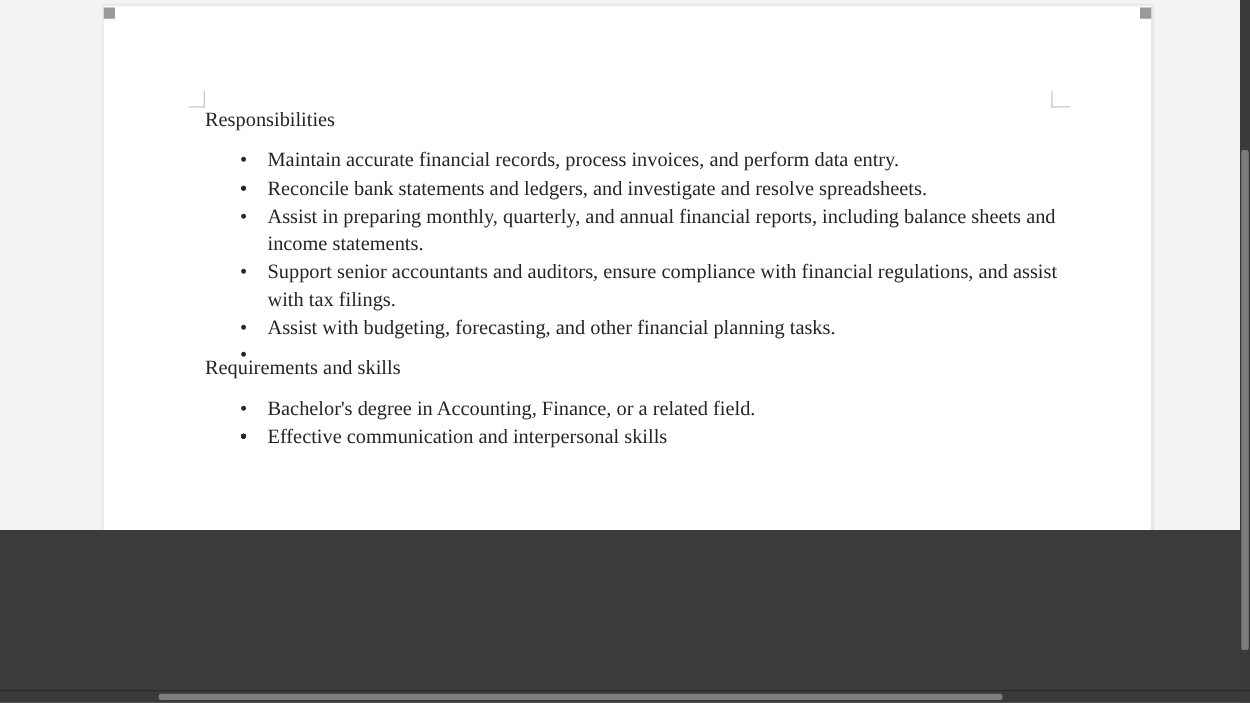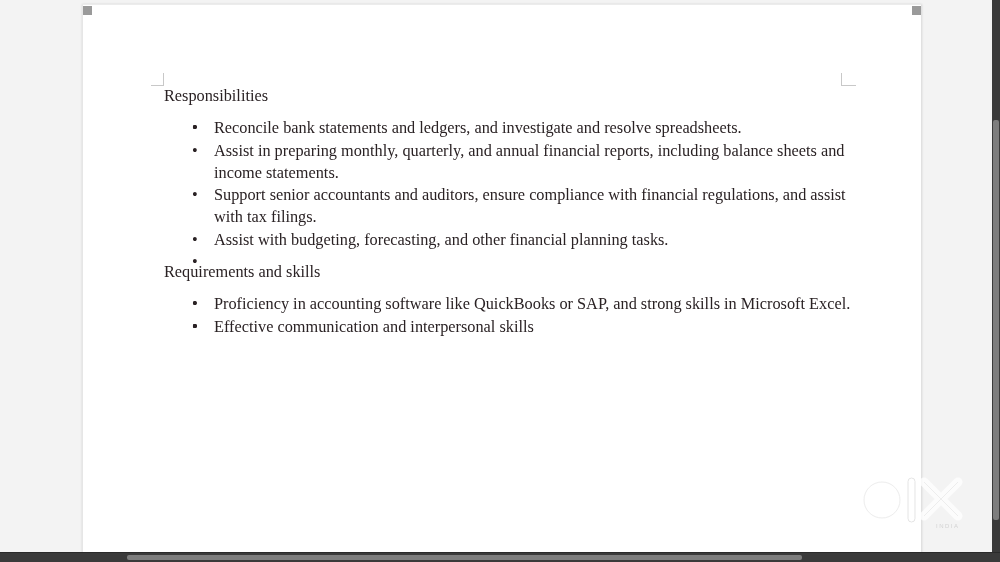--- a/index.html
+++ b/index.html
@@ -3,21 +3,21 @@
   <meta charset="utf-8">
   <style>
     * { margin: 0; padding: 0; box-sizing: border-box; }
     html, body {
       width: 1000px; height: 562px; overflow: hidden;
       background: #3b3b3b;
       font-family: "Liberation Serif", serif;
     }
     .viewport {
       position: absolute; left: 0; top: 0;
-      width: 992px; height: 552px;
+      width: 992px; height: 424px;
       background: #f3f3f3;
       overflow: hidden;
     }
     .page {
       position: absolute;
       left: 82px; top: 4px;
       width: 840px; height: 560px;
       background: #ffffff;
       box-shadow: 0 0 2px rgba(0,0,0,0.12);
       border-left: 1px solid #e6e6e6;
@@ -104,33 +104,33 @@
 <div class="viewport">
   <div class="page">
     <div class="corner-handle tl"></div>
     <div class="corner-handle tr"></div>
     <div class="margin-mark left"></div>
     <div class="margin-mark right"></div>
 
     <div class="content">
       <span class="heading">Responsibilities</span>
       <ul class="bullets">
-        <li><span class="bullet">•</span></li>
+        <li><span class="bullet">•</span><span>Maintain accurate financial records, process invoices, and perform data entry.</span></li>
         <li><span class="bullet">•</span></li>
         <li><span class="bullet">•</span><span>Reconcile bank statements and ledgers, and investigate and resolve spreadsheets.</span></li>
         <li><span class="bullet">•</span><span>Assist in preparing monthly, quarterly, and annual financial reports, including balance sheets and income statements.</span></li>
         <li><span class="bullet">•</span><span>Support senior accountants and auditors, ensure compliance with financial regulations, and assist with tax filings.</span></li>
         <li><span class="bullet">•</span><span>Assist with budgeting, forecasting, and other financial planning tasks.</span></li>
         <li><span class="bullet">•</span></li>
       </ul>
 
       <span class="heading">Requirements and skills</span>
       <ul class="bullets">
+        <li><span class="bullet">•</span><span>Bachelor's degree in Accounting, Finance, or a related field.</span></li>
         <li><span class="bullet">•</span></li>
-        <li><span class="bullet">•</span><span>Proficiency in accounting software like QuickBooks or SAP, and strong skills in Microsoft Excel.</span></li>
         <li><span class="bullet">•</span></li>
         <li><span class="bullet">•</span></li>
         <li><span class="bullet">•</span></li>
         <li><span class="bullet">•</span><span>Effective communication and interpersonal skills</span></li>
       </ul>
     </div>
   </div>
 
   <div class="watermark">
     <svg width="110" height="60" viewBox="0 0 110 60">

